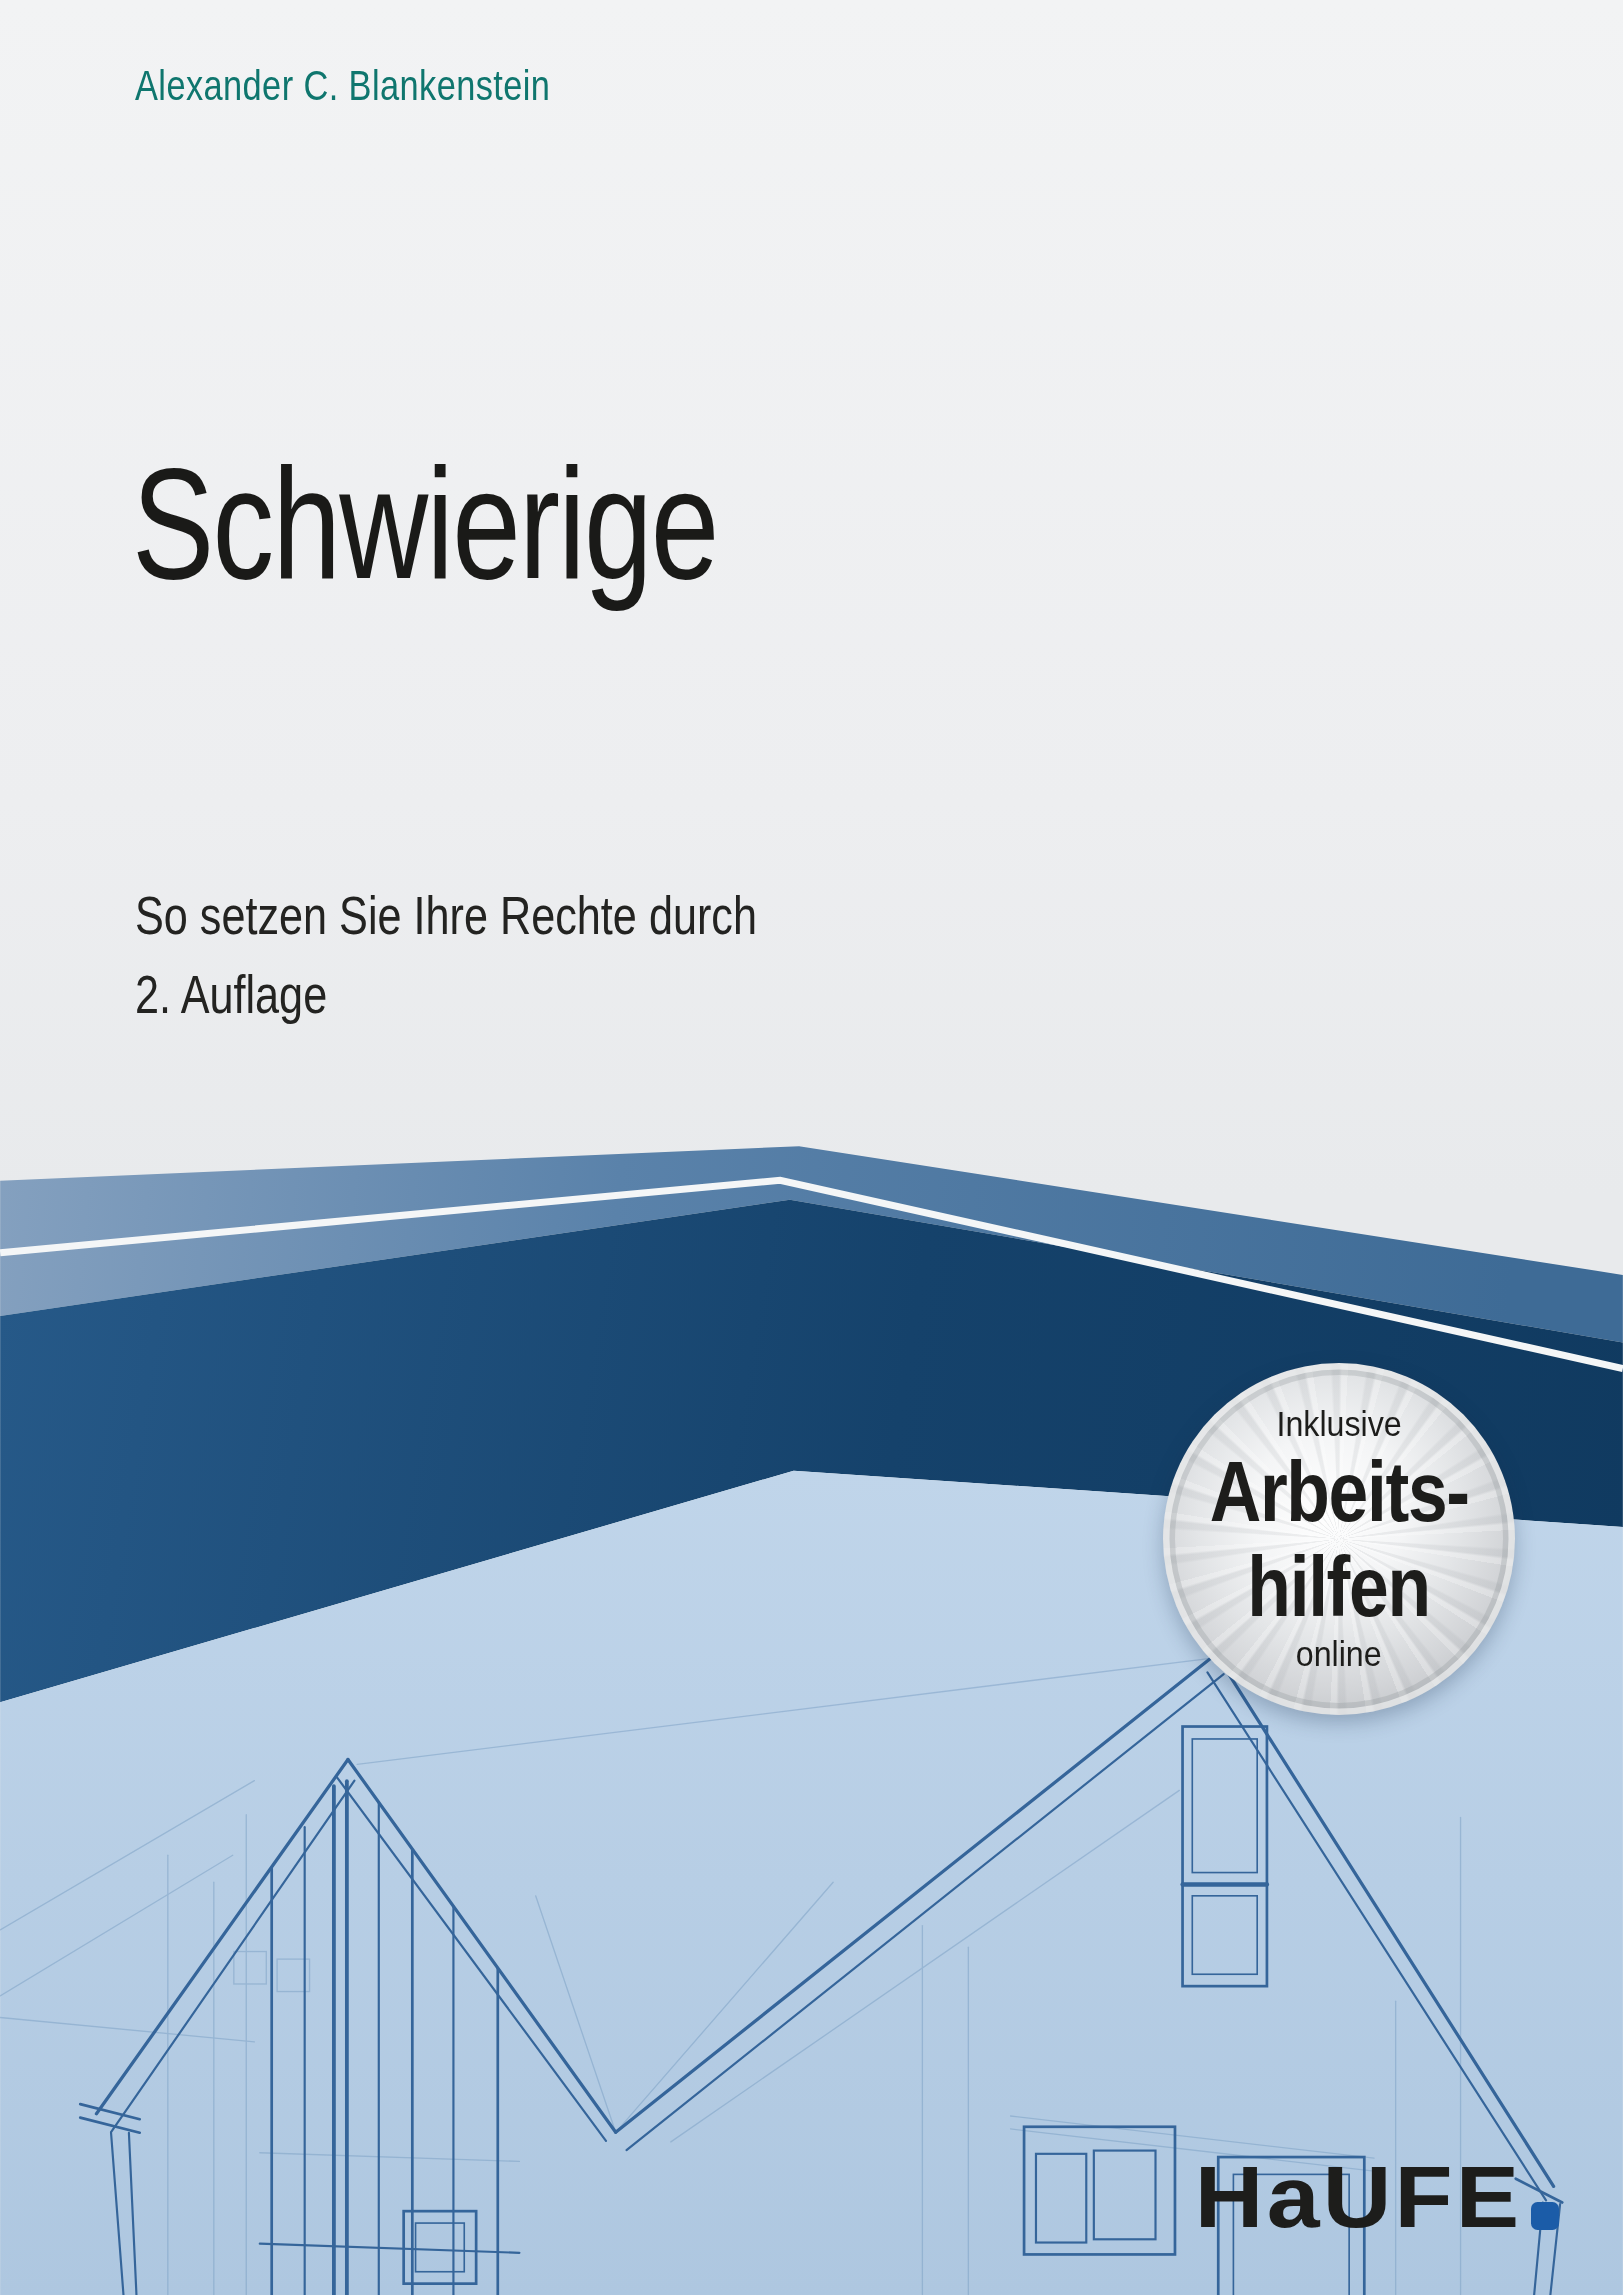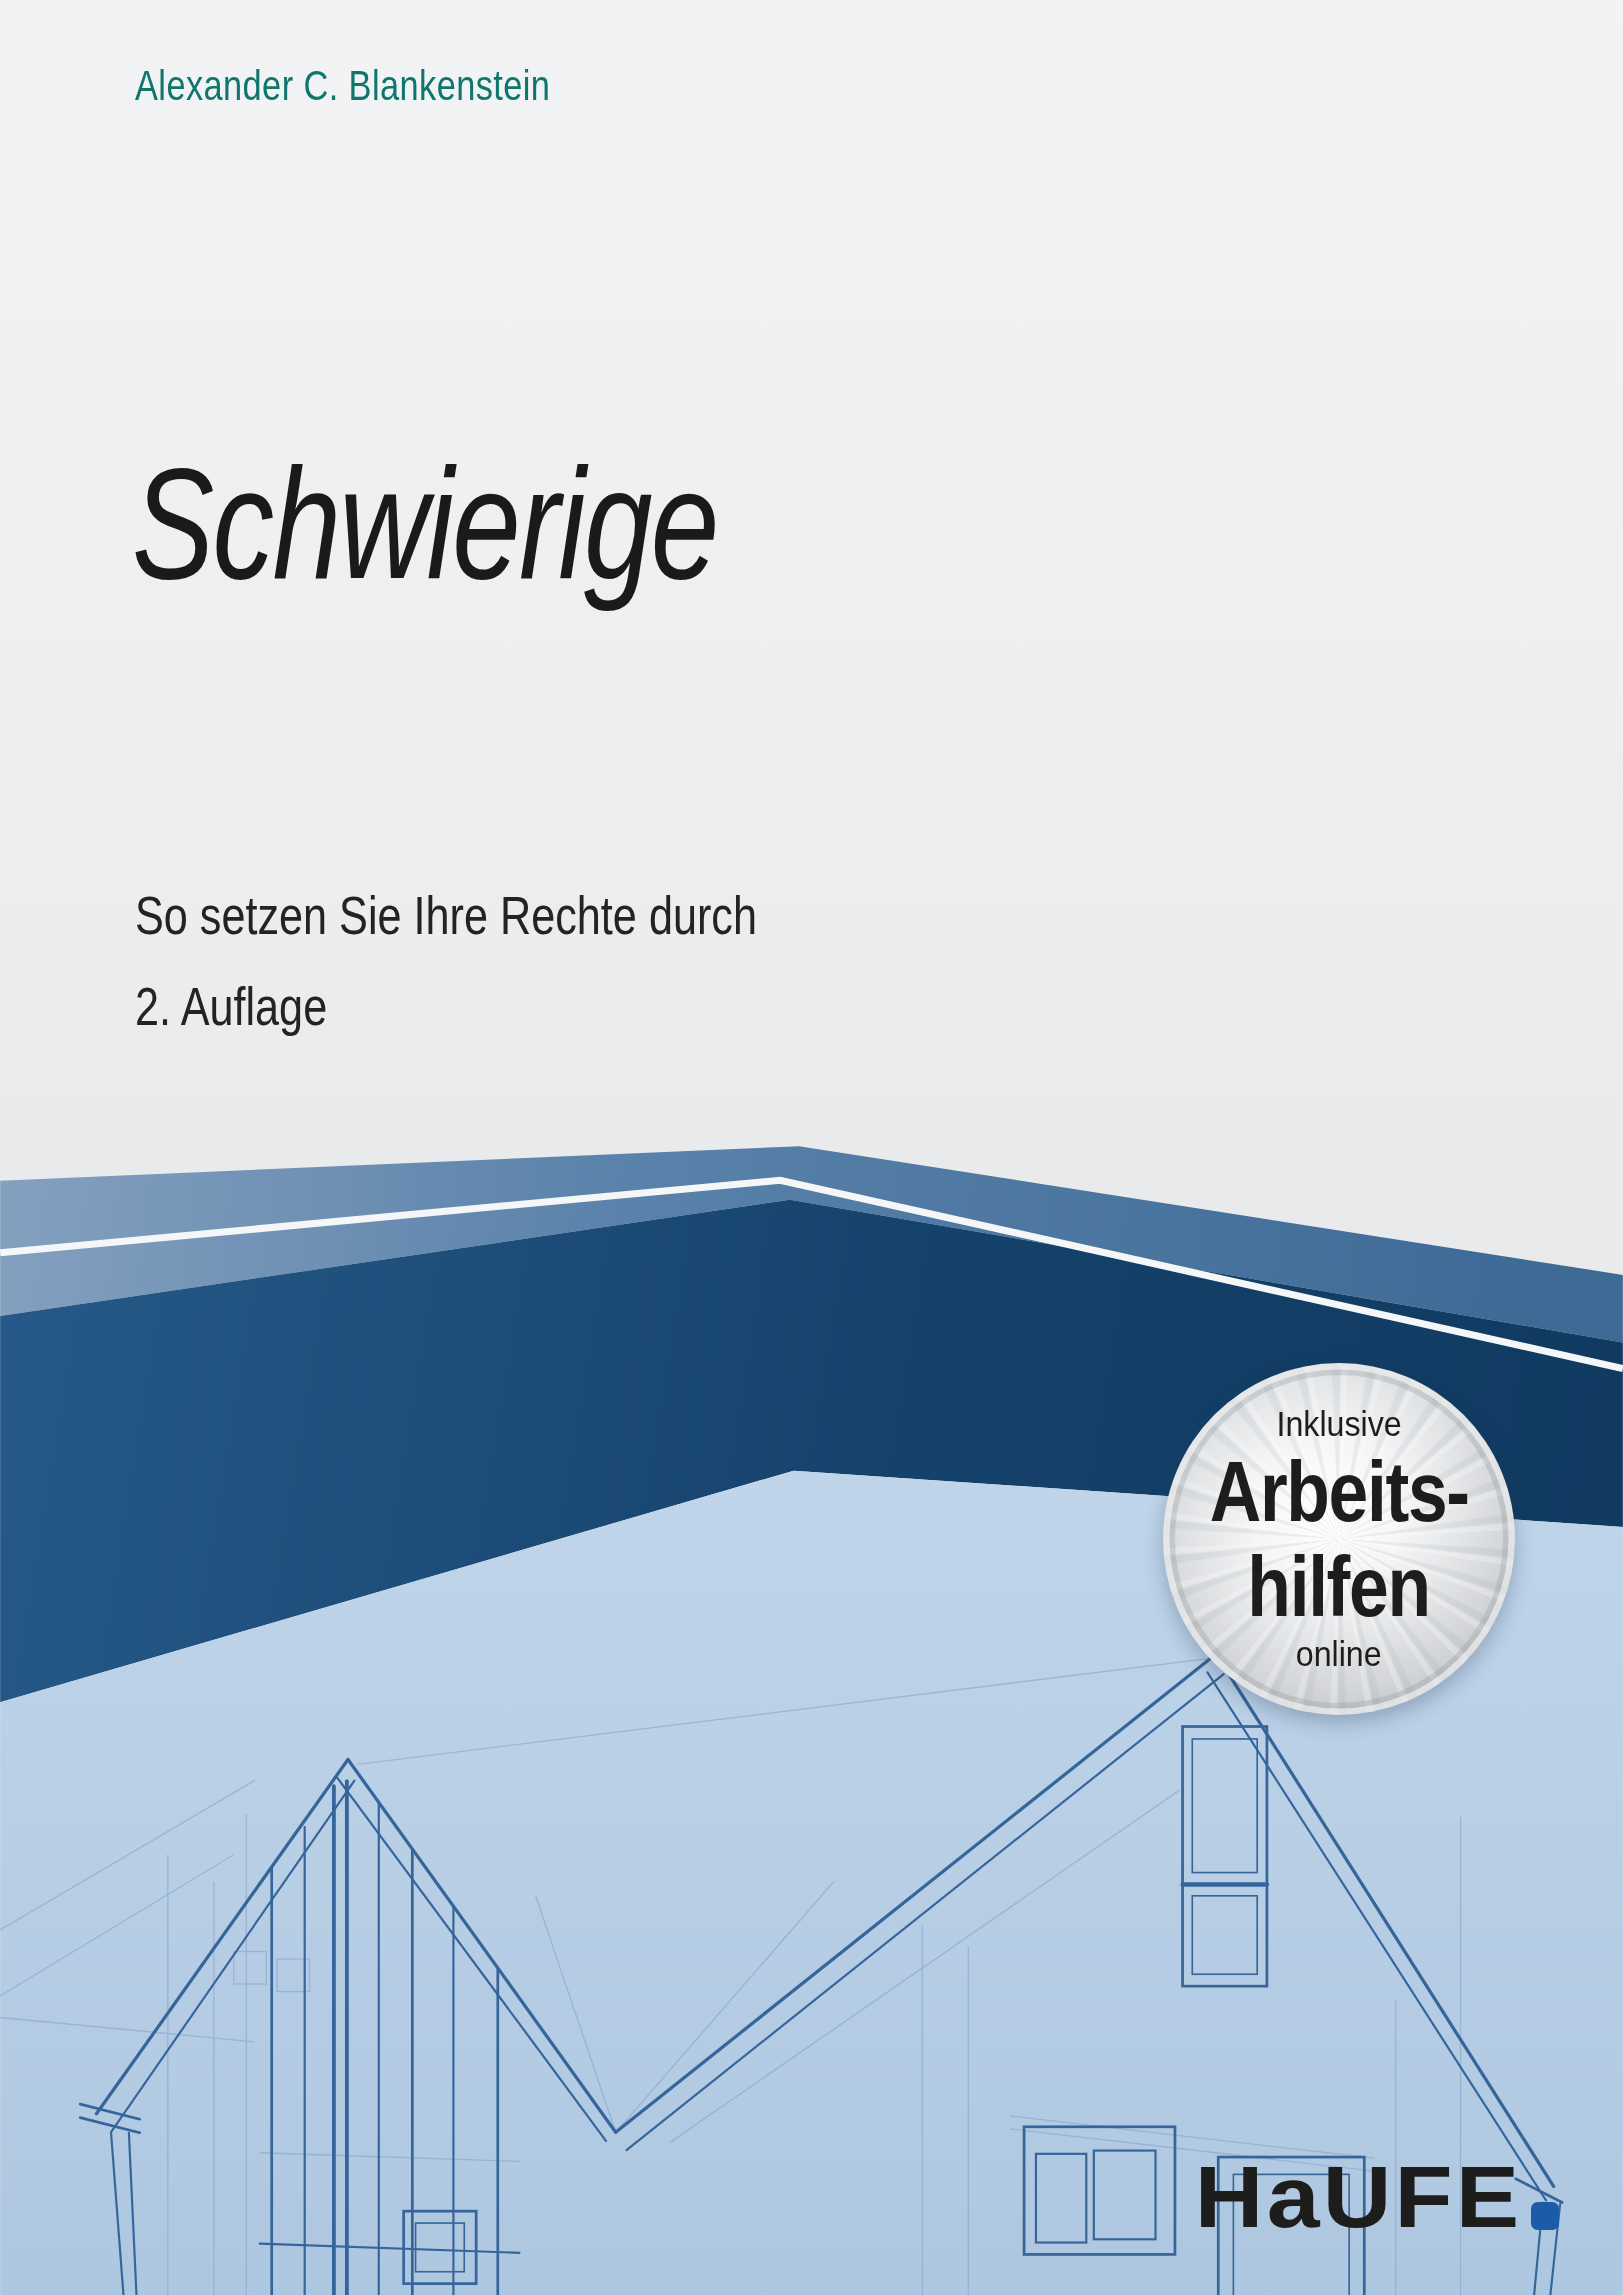--- a/index.html
+++ b/index.html
@@ -12,26 +12,26 @@
   .abs{position:absolute;}
   
   .cond{display:inline-block;transform-origin:left top;}
   #author{
     left:135px;top:64px;font-size:43px;color:#0f766e;line-height:1;
     letter-spacing:0.5px;
   }
   #author .cond{transform:scaleX(.80);}
   #title{
     left:132px;top:439px;font-size:158px;color:#1a1a18;line-height:1.075;
-    letter-spacing:-2.2px;font-weight:400;font-style:italic;
+    letter-spacing:-2.2px;font-weight:400;
   }
   #title .cond{transform:scaleX(.78);}
   #subtitle{left:135px;top:888px;font-size:54px;color:#232321;line-height:1;}
   #subtitle .cond{transform:scaleX(.80);}
-  #edition{left:135px;top:967px;font-size:54px;color:#232321;line-height:1;margin-top:12px;}
+  #edition{left:135px;top:967px;font-size:54px;color:#232321;line-height:1;}
   #edition .cond{transform:scaleX(.80);}
 
   
   #band-svg{left:0;top:0;}
 
   
   #badge{
     left:1163px;top:1363px;width:352px;height:352px;border-radius:50%;
     background:
       repeating-conic-gradient(from 15deg at 50% 50%,

